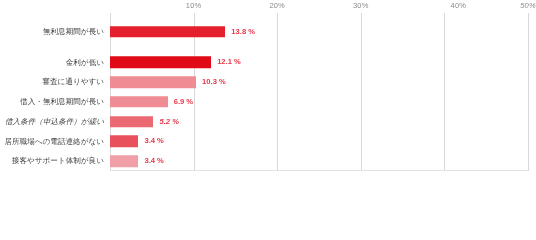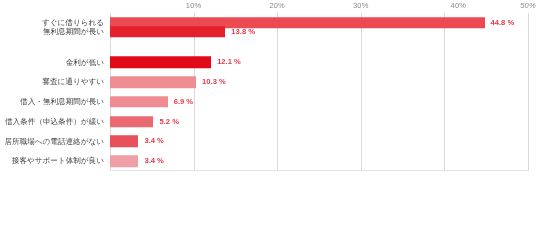--- a/index.html
+++ b/index.html
@@ -117,46 +117,41 @@
         <div class="gridline" style="left: 334.4px;"></div>
         <div class="axis-tick-label" style="left: 334.4px; top: -12px; margin-left: 14px;">40%</div>
         <div class="gridline" style="left: 418px;"></div>
         <div class="axis-tick-label" style="left: 418px; top: -12px; font-style: italic;">50%</div>
       </div>
   </div>
 
   <div class="baseline"></div>
 
   <div class="rows" id="rows">
-      <div class="row" style="top: 0px; height: 19.75px;">
-        <div class="cat-label">すぐに借りられる</div>
-        <div class="bar" style="width: 374.528px; background: rgb(236, 74, 82);"></div>
-        <div class="val-label" style="left: 490.528px; color: rgb(232, 56, 74);">44.8 %</div>
-      </div>
       <div class="row" style="top: 9px; height: 19.75px;">
         <div class="cat-label">無利息期間が長い</div>
         <div class="bar" style="width: 115.368px; background: rgb(228, 32, 44);"></div>
         <div class="val-label" style="left: 231.368px; color: rgb(232, 56, 74);">13.8 %</div>
       </div>
       <div class="row" style="top: 39.5px; height: 19.75px;">
         <div class="cat-label">金利が低い</div>
         <div class="bar" style="width: 101.156px; background: rgb(224, 11, 23);"></div>
         <div class="val-label" style="left: 217.156px; color: rgb(232, 56, 74);">12.1 %</div>
       </div>
       <div class="row" style="top: 59.25px; height: 19.75px;">
         <div class="cat-label">審査に通りやすい</div>
         <div class="bar" style="width: 86.108px; background: rgb(239, 140, 147);"></div>
         <div class="val-label" style="left: 202.108px; color: rgb(232, 56, 74);">10.3 %</div>
       </div>
       <div class="row" style="top: 79px; height: 19.75px;">
         <div class="cat-label">借入・無利息期間が長い</div>
         <div class="bar" style="width: 57.684px; background: rgb(239, 140, 147);"></div>
         <div class="val-label" style="left: 173.684px; color: rgb(232, 56, 74);">6.9 %</div>
       </div>
-      <div class="row" style="top: 98.75px; height: 19.75px;">
+      <div class="row" style="top: 98.75px; height: 19.75px; font-style: italic;">
         <div class="cat-label">借入条件（申込条件）が緩い</div>
         <div class="bar" style="width: 43.472px; background: rgb(234, 105, 115);"></div>
         <div class="val-label" style="left: 159.472px; color: rgb(232, 56, 74);">5.2 %</div>
       </div>
       <div class="row" style="top: 118.5px; height: 19.75px;">
         <div class="cat-label">居所職場への電話連絡がない</div>
         <div class="bar" style="width: 28.424px; background: rgb(232, 80, 92);"></div>
         <div class="val-label" style="left: 144.424px; color: rgb(232, 56, 74);">3.4 %</div>
       </div>
       <div class="row" style="top: 138.25px; height: 19.75px;">

